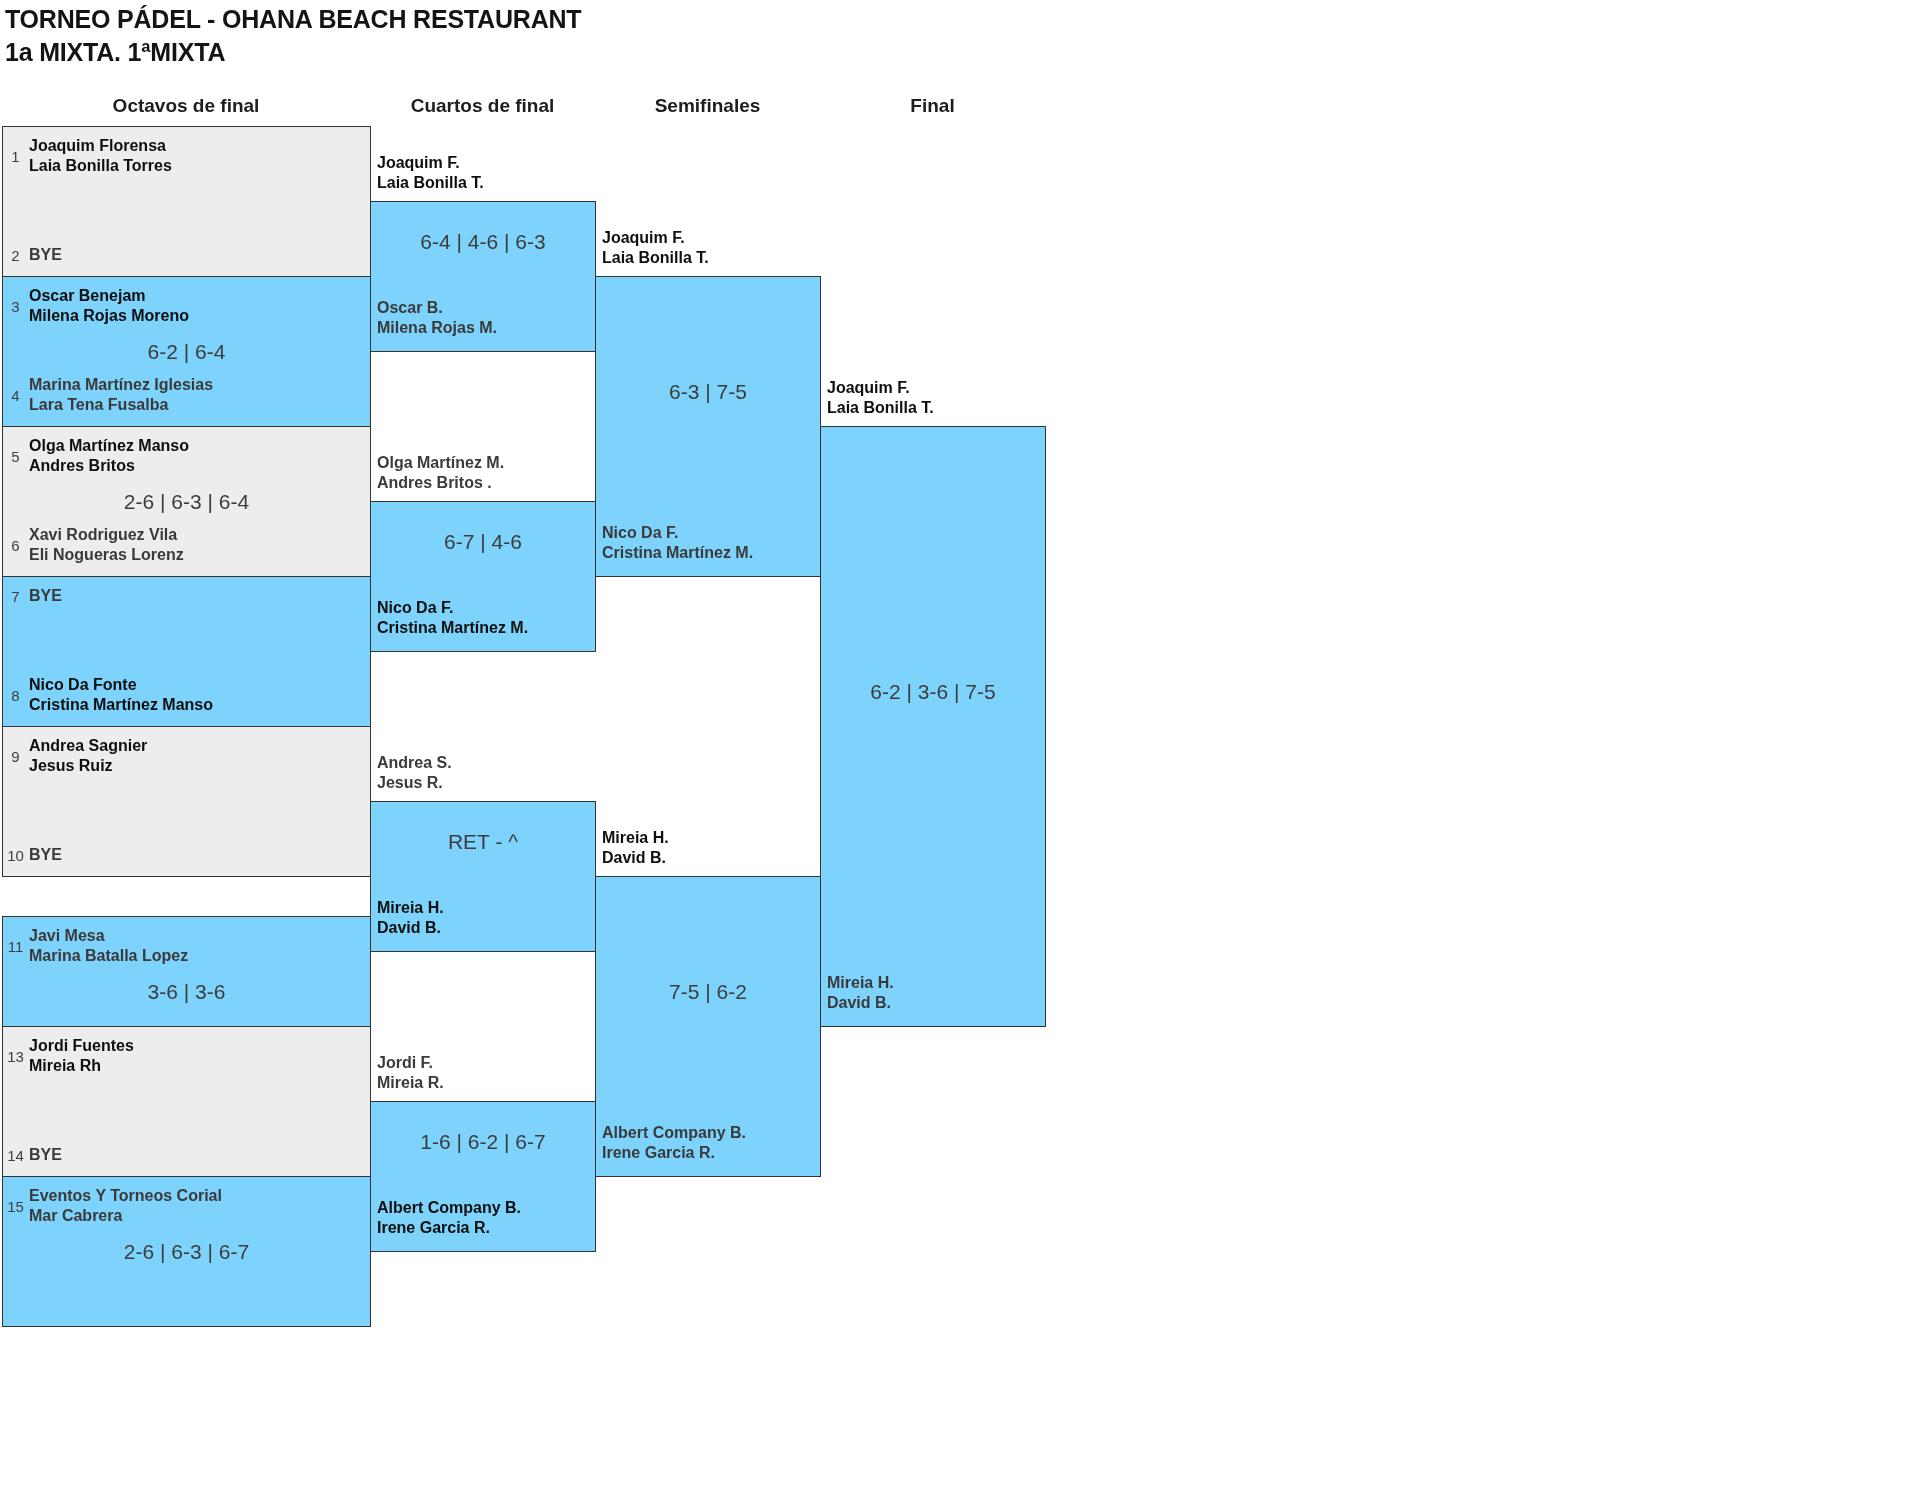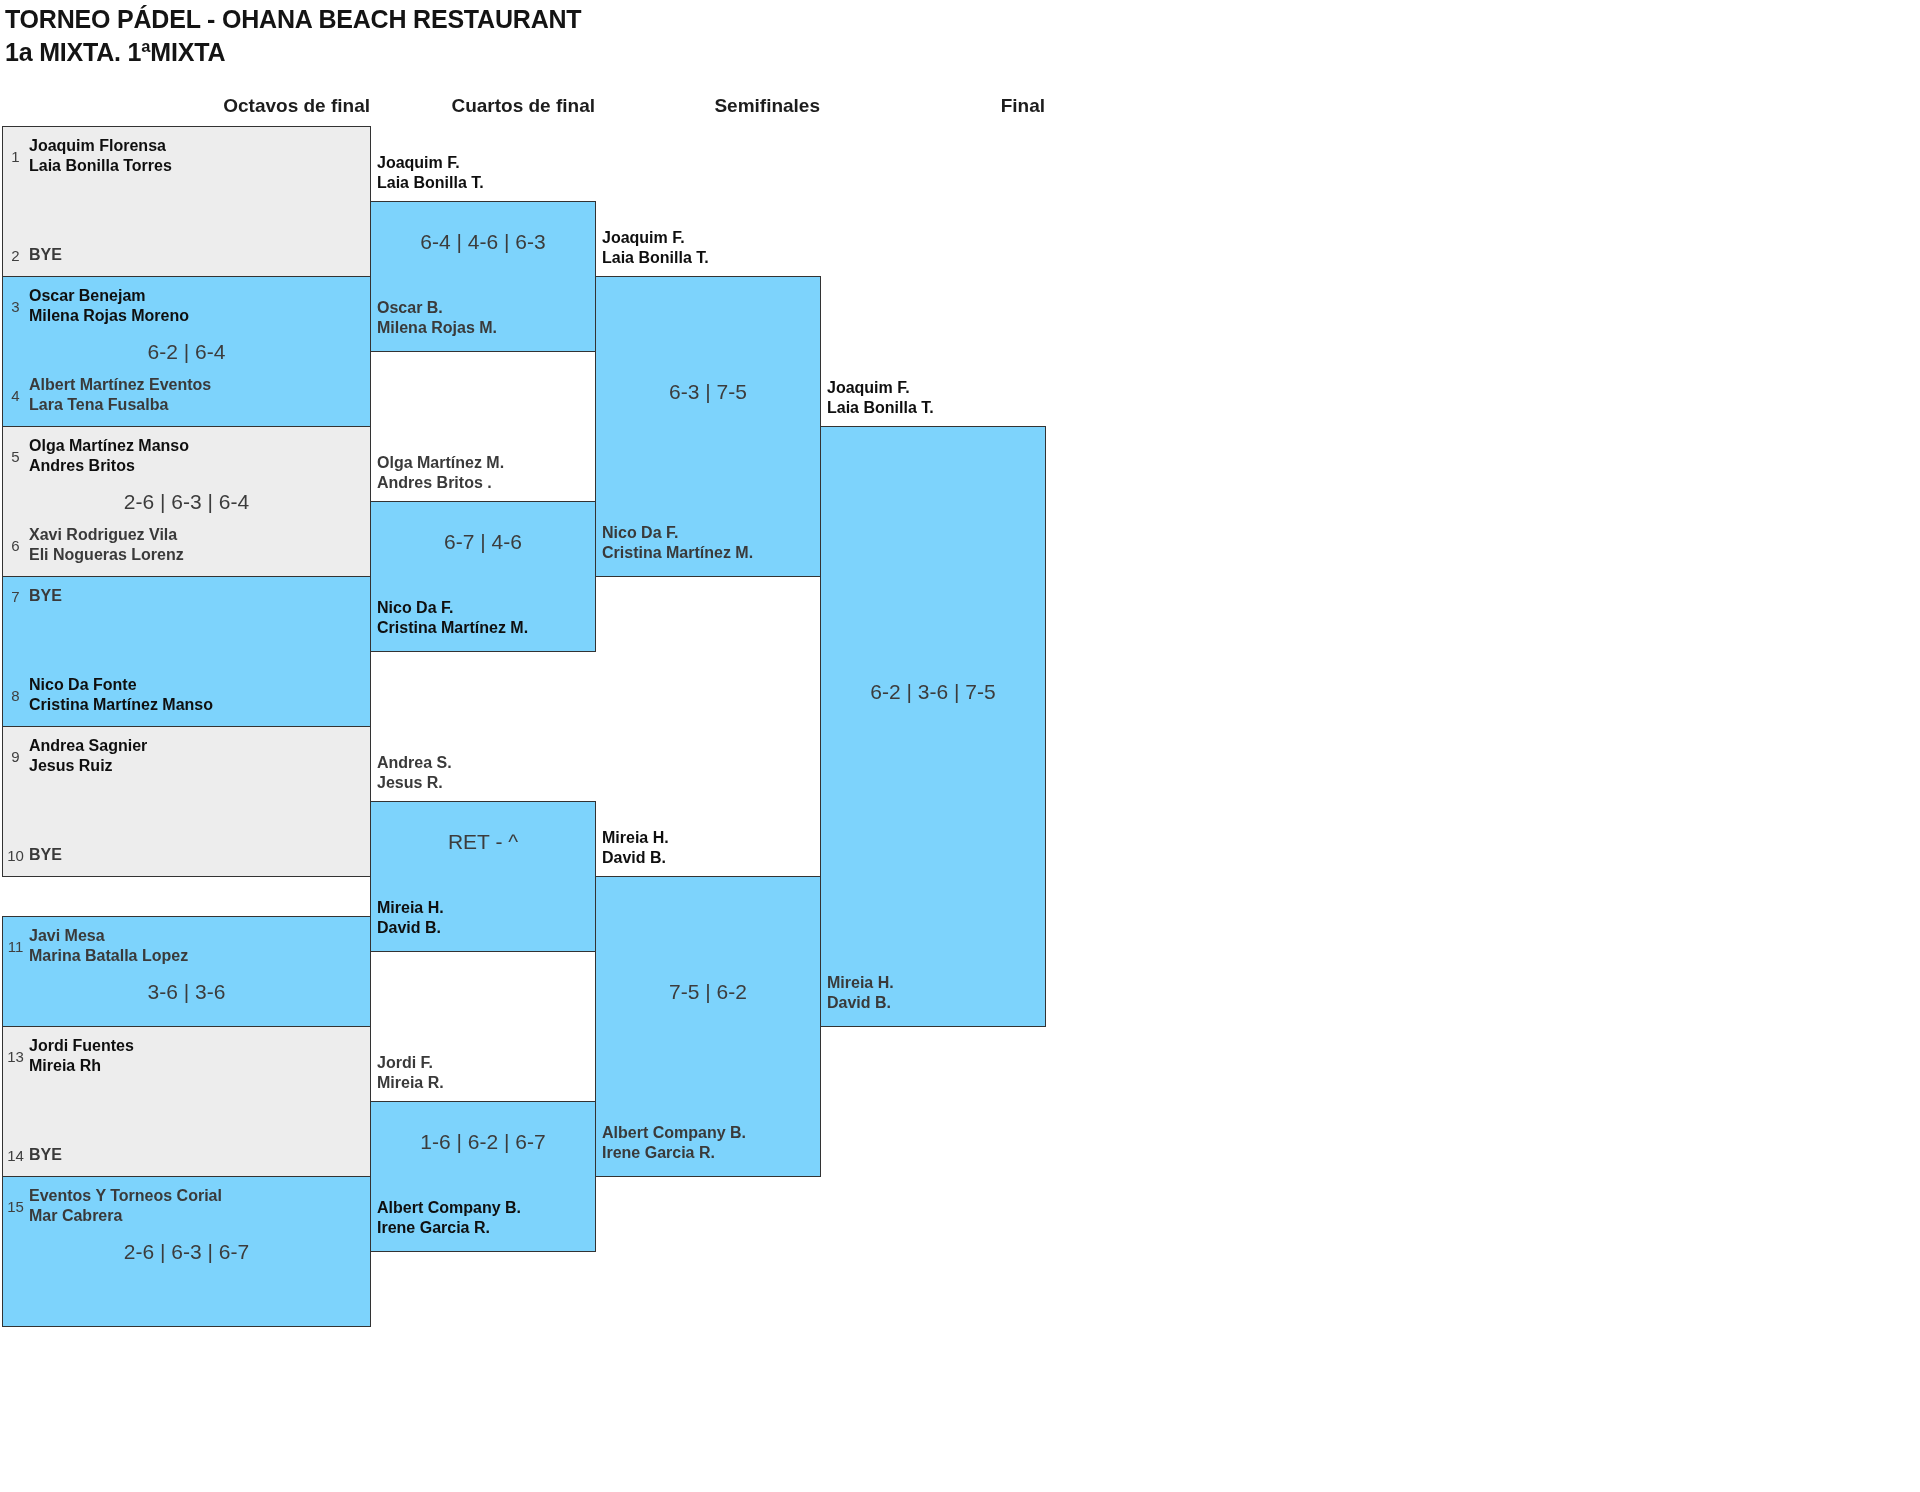--- a/index.html
+++ b/index.html
@@ -9,21 +9,21 @@
   }
   
   .title-block{position:absolute;left:5px;top:3px;white-space:nowrap;}
   .title-line{font-size:25px;line-height:33px;font-weight:700;letter-spacing:-0.2px;color:#141414;}
   
   .logo{position:absolute;left:1684px;top:4px;width:232px;height:72px;}
   .logo-dots{position:absolute;left:0;top:2px;}
   .logo-word{position:absolute;left:66px;top:16px;font-size:52px;line-height:52px;font-weight:700;
              letter-spacing:-2px;color:#74b72e;}
   
-  .round-header{position:absolute;top:94px;height:24px;line-height:24px;text-align:right;
+  .round-header{position:absolute;top:94px;height:24px;line-height:24px;text-align:center;
                 font-size:19px;font-weight:600;color:#1d1d1d;}
   
   .box{position:absolute;box-sizing:border-box;border:1px solid #333;background:#7dd3fc;}
   .box.shaded{background:#ededed;}
   .nline{font-size:16px;line-height:20px;color:#3a3a3a;font-weight:700;white-space:nowrap;}
   .team.winner .nline{font-weight:700;color:#0f0f0f;}
   
   .slot{position:absolute;left:0;right:0;padding-left:26px;}
   .slot.top{top:9px;}
   .slot.bottom{bottom:11px;}
@@ -78,21 +78,21 @@
 
   <div class="box" style="left:2px;top:276px;width:369px;height:151px">
     <div class="slot top team winner">
       <span class="seed">3</span>
       <div class="nline">Oscar Benejam</div>
       <div class="nline">Milena Rojas Moreno</div>
     </div>
     <div class="score mid">6-2 | 6-4</div>
     <div class="slot bottom team">
       <span class="seed">4</span>
-      <div class="nline">Albert Martínez Eventos</div>
+      <div class="nline">Marina Martínez Iglesias</div>
       <div class="nline">Lara Tena Fusalba</div>
     </div>
   </div>
 
   <div class="box shaded" style="left:2px;top:426px;width:369px;height:151px">
     <div class="slot top team winner">
       <span class="seed">5</span>
       <div class="nline">Olga Martínez Manso</div>
       <div class="nline">Andres Britos</div>
     </div>

